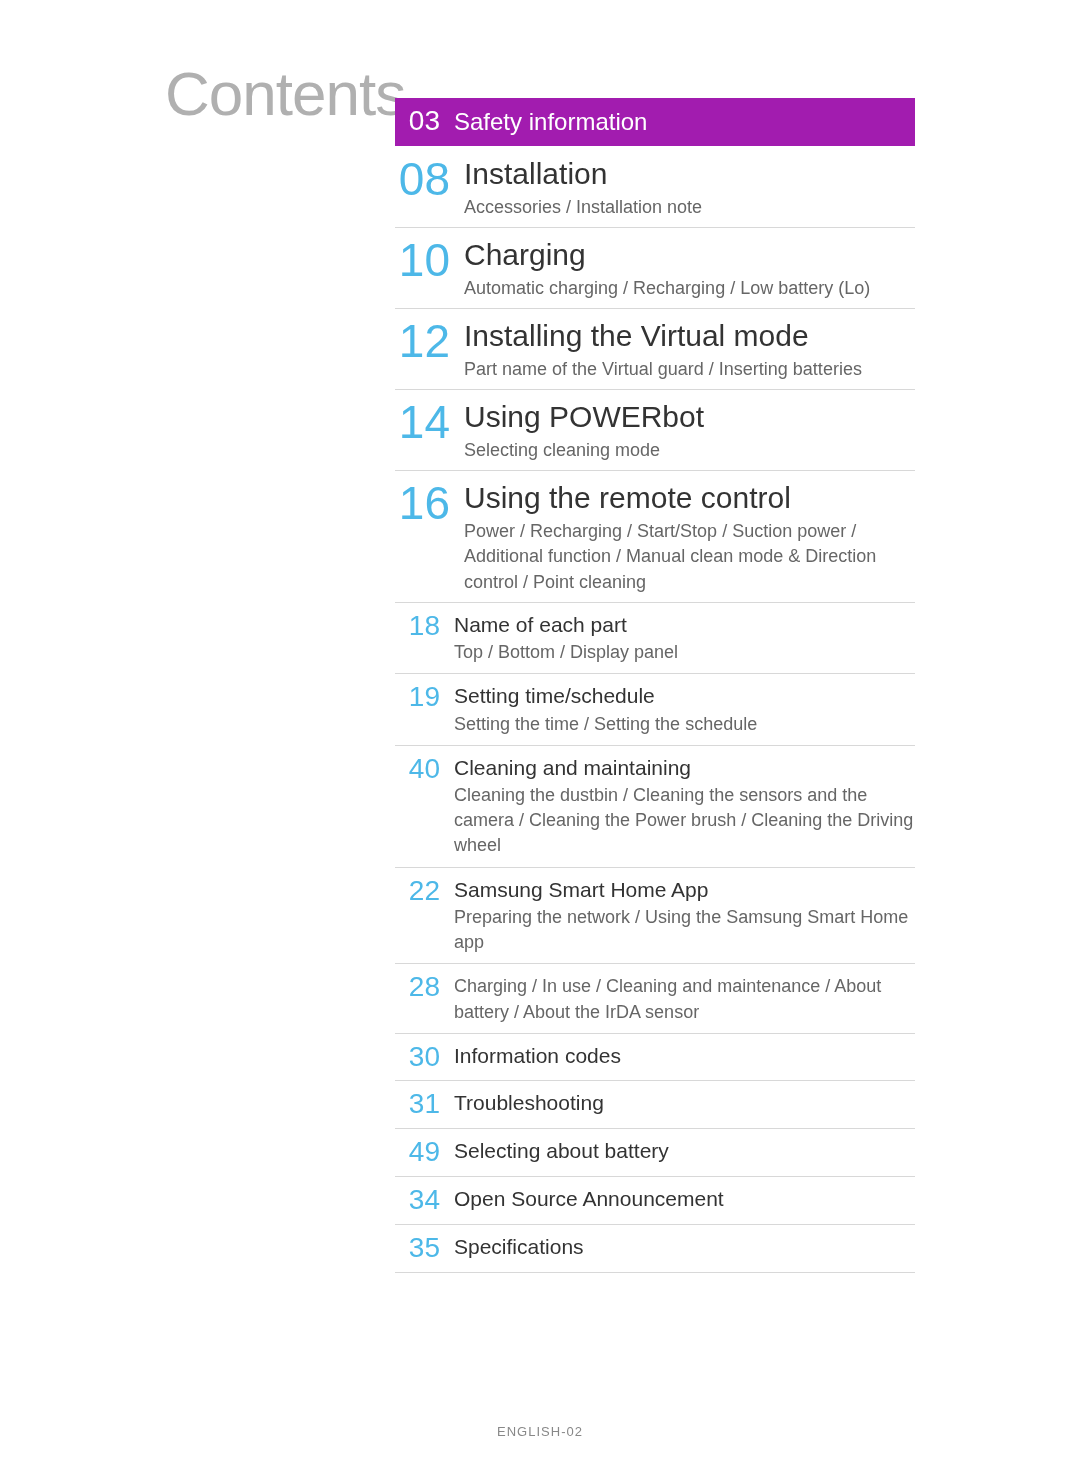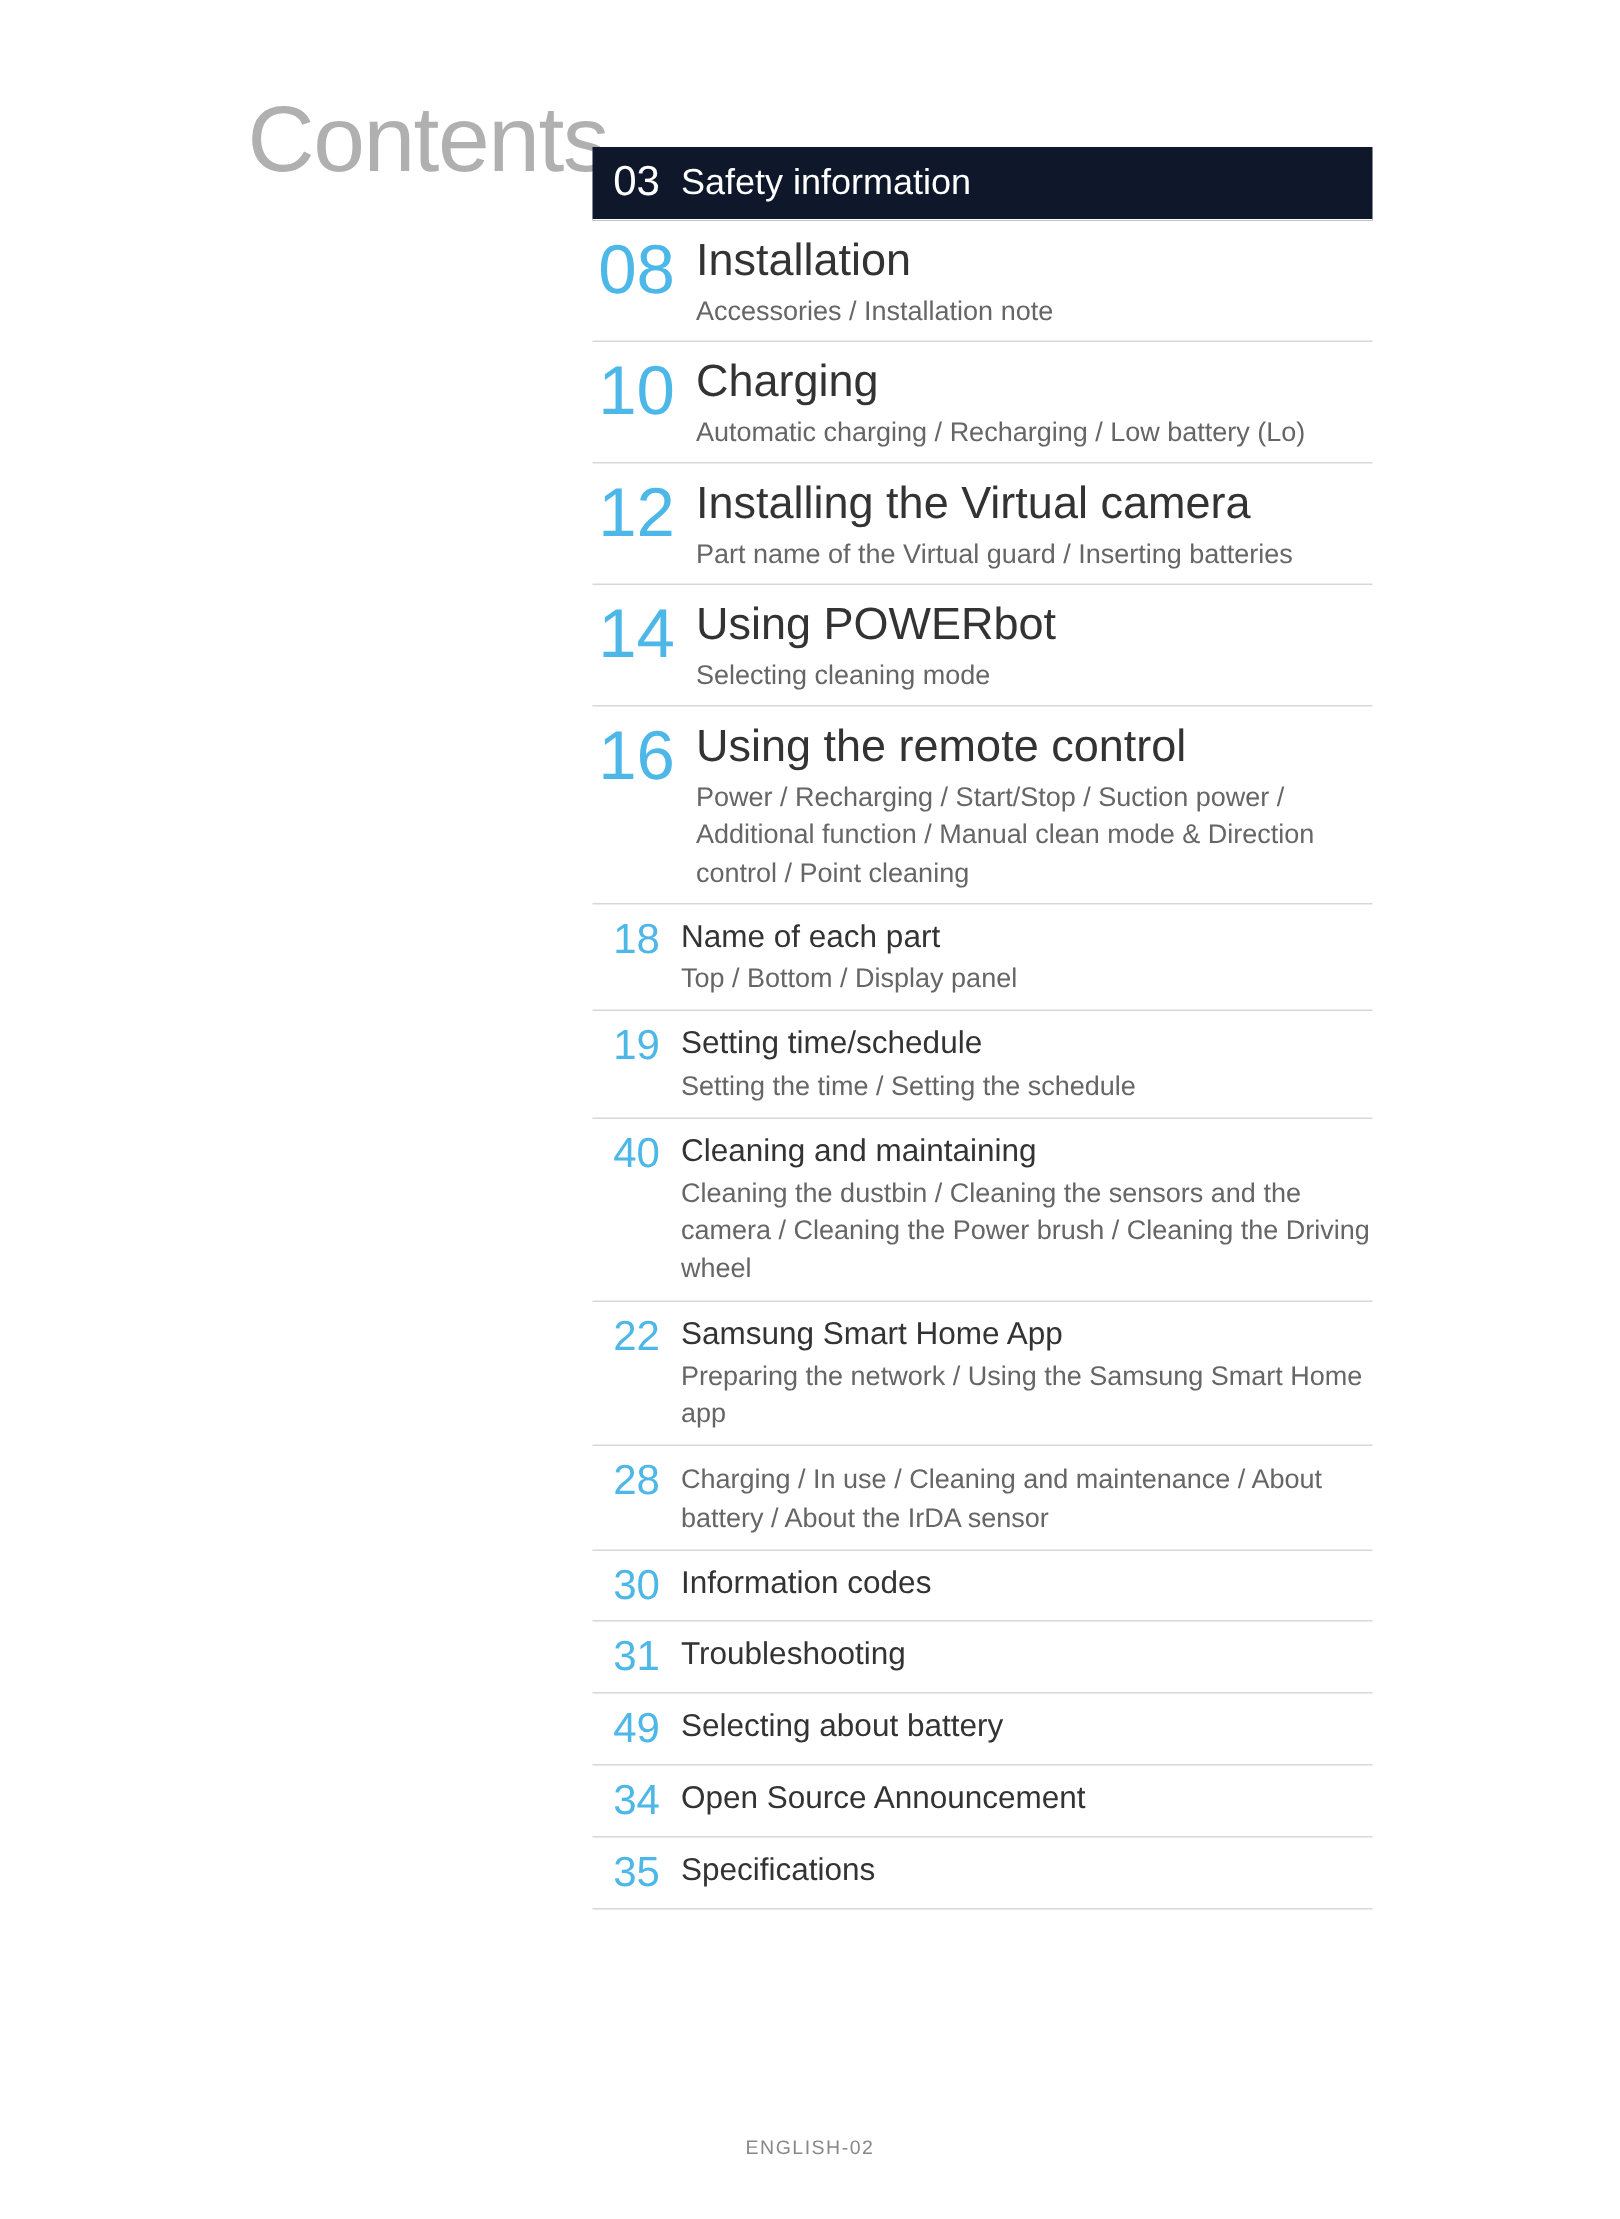--- a/index.html
+++ b/index.html
@@ -52,21 +52,21 @@
     }
 
     .toc-item {
       display: flex;
       align-items: flex-start;
       border-bottom: 1px solid #d8d8d8;
       padding: 7px 0;
     }
 
     .toc-item.highlighted {
-      background: #0f172a;
+      background: #a21caf;
       padding: 10px 12px;
       border-bottom: 1px solid #fff;
       margin-top: 48px;
     }
 
     .toc-item.highlighted .page-num {
       color: #ffffff;
     }
 
     .toc-item.highlighted .item-title {
@@ -160,21 +160,21 @@
         <div class="toc-item">
           <span class="page-num large">10</span>
           <div class="item-content">
             <span class="item-title large">Charging</span>
             <span class="item-sub">Automatic charging / Recharging / Low battery (Lo)</span>
           </div>
         </div>
         <div class="toc-item">
           <span class="page-num large">12</span>
           <div class="item-content">
-            <span class="item-title large">Installing the Virtual camera</span>
+            <span class="item-title large">Installing the Virtual mode</span>
             <span class="item-sub">Part name of the Virtual guard / Inserting batteries</span>
           </div>
         </div>
         <div class="toc-item">
           <span class="page-num large">14</span>
           <div class="item-content">
             <span class="item-title large">Using POWERbot</span>
             <span class="item-sub">Selecting cleaning mode</span>
           </div>
         </div>

